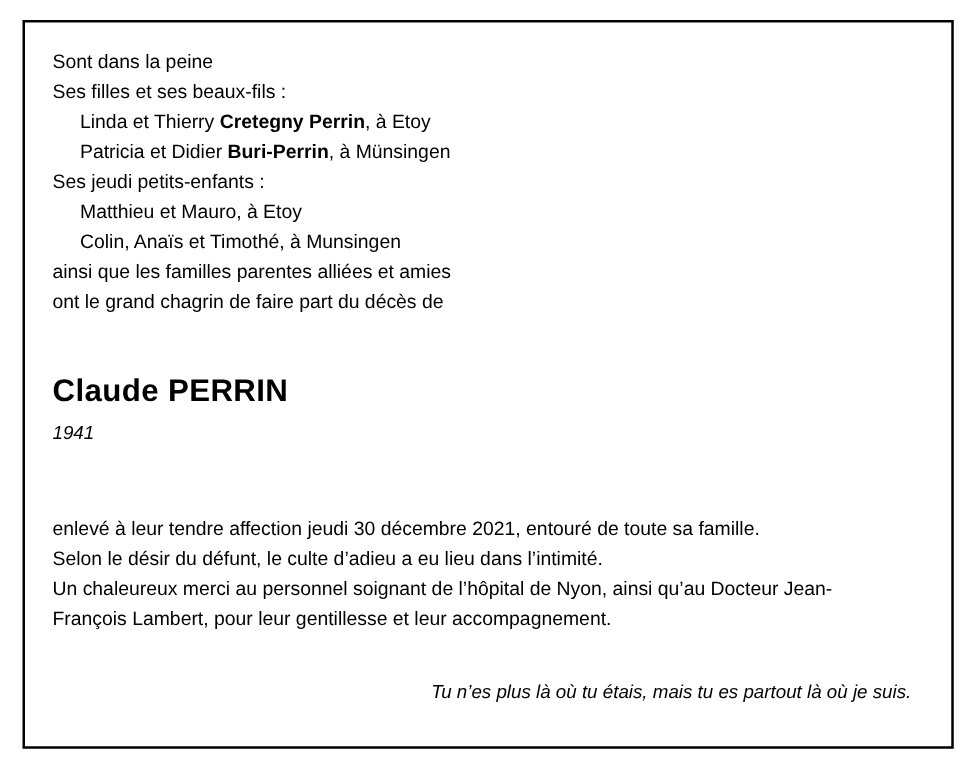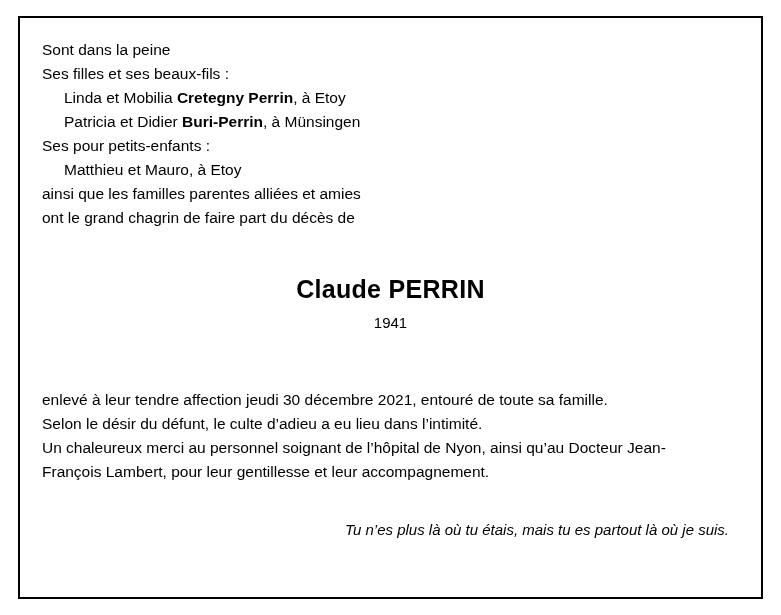--- a/index.html
+++ b/index.html
@@ -35,33 +35,33 @@
     line-height: 24px;
     white-space: pre-wrap;
   }
   .indent {
     padding-left: 22px;
   }
   .bold {
     font-weight: bold;
   }
   .deceased-block {
-    text-align: center;
     margin-top: 44px;
   }
   .deceased-name {
     font-size: 25px;
     font-weight: bold;
     letter-spacing: 0.3px;
     line-height: 30px;
   }
   .deceased-year {
     font-size: 15px;
     line-height: 26px;
     margin-top: 6px;
+    font-style: italic;
   }
   .body-block {
     margin-top: 52px;
   }
   .quote-block {
     margin-top: 34px;
     text-align: right;
     padding-right: 10px;
   }
   .quote-text {
@@ -72,24 +72,25 @@
 </style>
 </head>
 <body>
 
 <div class="notice-frame">
   <div class="notice-inner">
 
     <div id="intro-lines">
         <div class="line"><span>Sont dans la peine</span></div>
         <div class="line"><span>Ses filles et ses beaux-fils :</span></div>
-        <div class="line indent"><span>Linda et Mobilia </span><span class="bold">Cretegny Perrin</span><span>, à Etoy</span></div>
+        <div class="line indent"><span>Linda et Thierry </span><span class="bold">Cretegny Perrin</span><span>, à Etoy</span></div>
         <div class="line indent"><span>Patricia et Didier </span><span class="bold">Buri-Perrin</span><span>, à Münsingen</span></div>
-        <div class="line"><span>Ses pour petits-enfants :</span></div>
+        <div class="line"><span>Ses jeudi petits-enfants :</span></div>
         <div class="line indent"><span>Matthieu et Mauro, à Etoy</span></div>
+        <div class="line indent"><span>Colin, Anaïs et Timothé, à Munsingen</span></div>
         <div class="line"><span>ainsi que les familles parentes alliées et amies</span></div>
         <div class="line"><span>ont le grand chagrin de faire part du décès de</span></div>
       </div>
 
     <div class="deceased-block">
       <div class="deceased-name">Claude PERRIN</div>
       <div class="deceased-year">1941</div>
     </div>
 
     <div class="body-block" id="body-lines">

